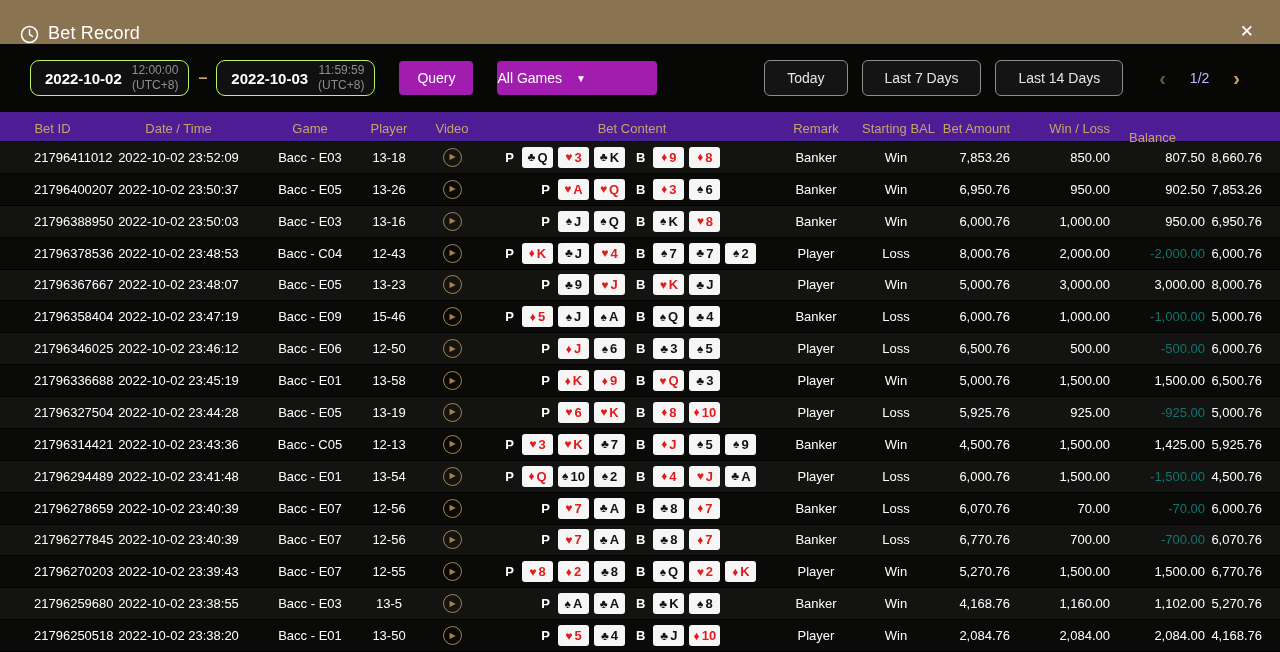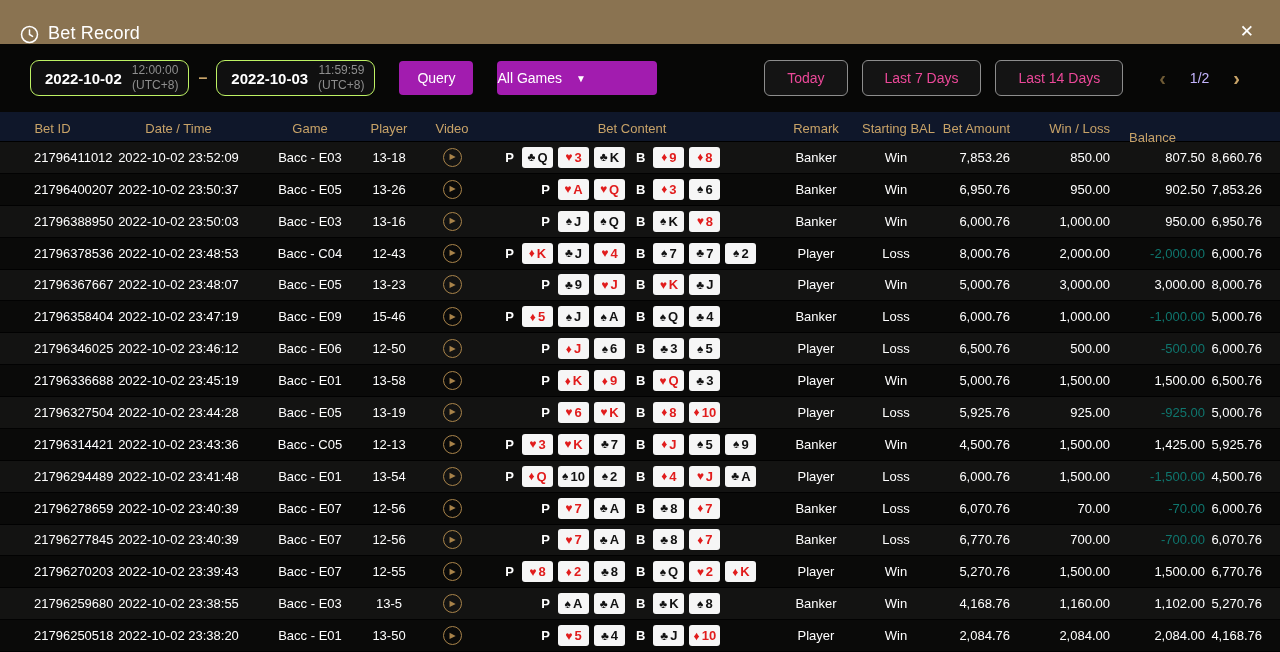--- a/index.html
+++ b/index.html
@@ -21,31 +21,31 @@
     border-radius:9px; height:36px; padding:0 10px 0 14px; cursor:pointer; }
   .dateinput .d { color:#fff; font-size:15px; font-weight:bold; margin-right:10px; }
   .dateinput .t { color:#8e8e8e; font-size:12px; line-height:1.25; text-align:right; }
   .dash { color:#c8a368; font-weight:bold; font-size:16px; margin:0 9px; }
   .btn-tan { background:#a21caf; border:none; border-radius:4px; color:#fff; font-size:14px;
     height:34px; cursor:pointer; font-family:inherit; }
   .query { width:74px; margin-left:24px; }
   .games { width:160px; margin-left:24px; display:flex; align-items:center; justify-content:flex-start; gap:14px; }
   .games .arr { font-size:10px; color:#fff; }
   .spacer { flex:1; }
-  .btn-dark { background:#141414; border:1px solid #8d8d8d; border-radius:6px; color:#ec4899;
+  .btn-dark { background:#141414; border:1px solid #8d8d8d; border-radius:6px; color:#e5e5e5;
     font-size:14px; height:36px; padding:0 22px; cursor:pointer; font-family:inherit; margin-left:14px; }
   .pager { display:flex; align-items:center; margin-left:26px; }
   .pager .chev { font-size:20px; padding:0 10px; cursor:pointer; font-weight:bold; }
   .pager .prev { color:#6e5a35; }
   .pager .next { color:#c8a368; }
   .pager .pg { color:#c4b5fd; font-size:14px; margin:0 14px; }
 
   
   .grid { display:grid; grid-template-columns:105px 147px 116px 42px 84px 276px 92px 68px 84px 100px 95px 71px; align-items:center; }
-  .thead { height:30px; flex:0 0 auto; background:#0f172a; border-bottom:1px solid #000; }
+  .thead { height:30px; flex:0 0 auto; background:#4c1d95; border-bottom:1px solid #000; }
   .thead .hc { color:#c8a368; font-size:13px; text-align:center; white-space:nowrap; }
   .tbody { flex:1; display:flex; flex-direction:column; }
   .row { flex:1; border-bottom:1px solid rgba(0,0,0,.85); background:rgba(255,255,255,.015); }
   .row:nth-child(odd) { background:rgba(255,255,255,.05); }
   .cell { color:#fff; font-size:13px; text-align:center; white-space:nowrap; }
   .c-betid { text-align:left; padding-left:34px; }
   .c-num { text-align:right; padding-right:4px; }
   .c-bal { text-align:right; padding-right:18px; }
   .neg { color:#0f766e; }
   .hc.h-num { text-align:right; padding-right:4px; }

